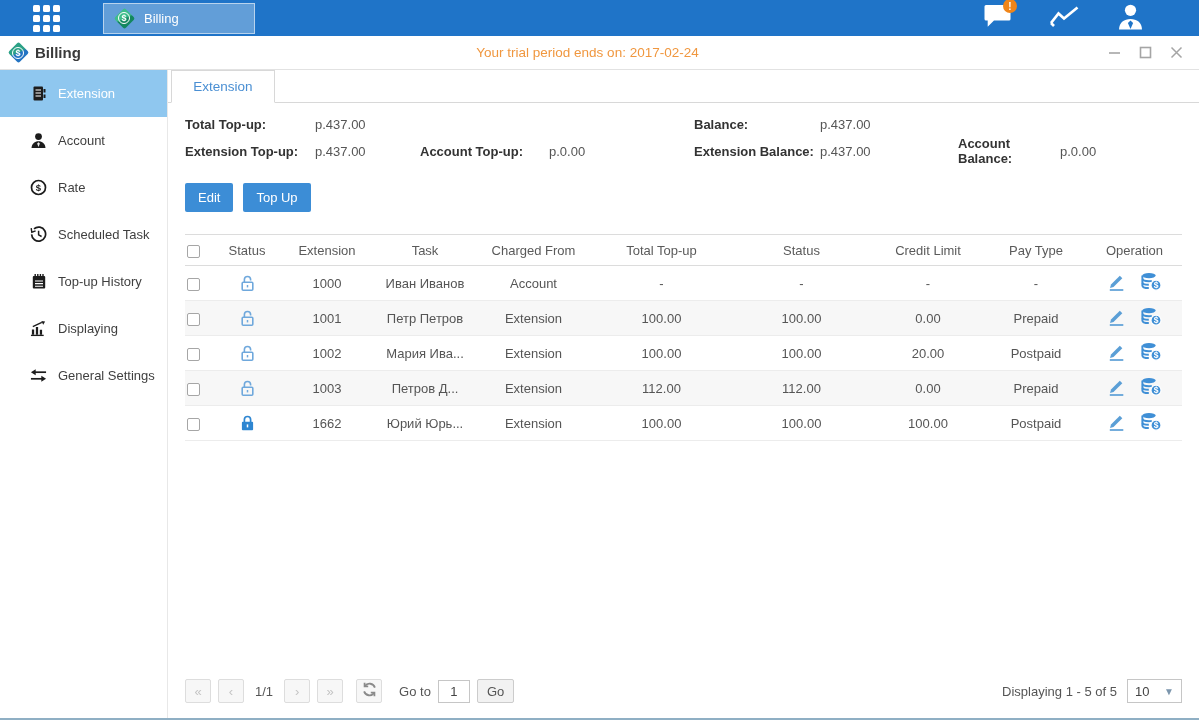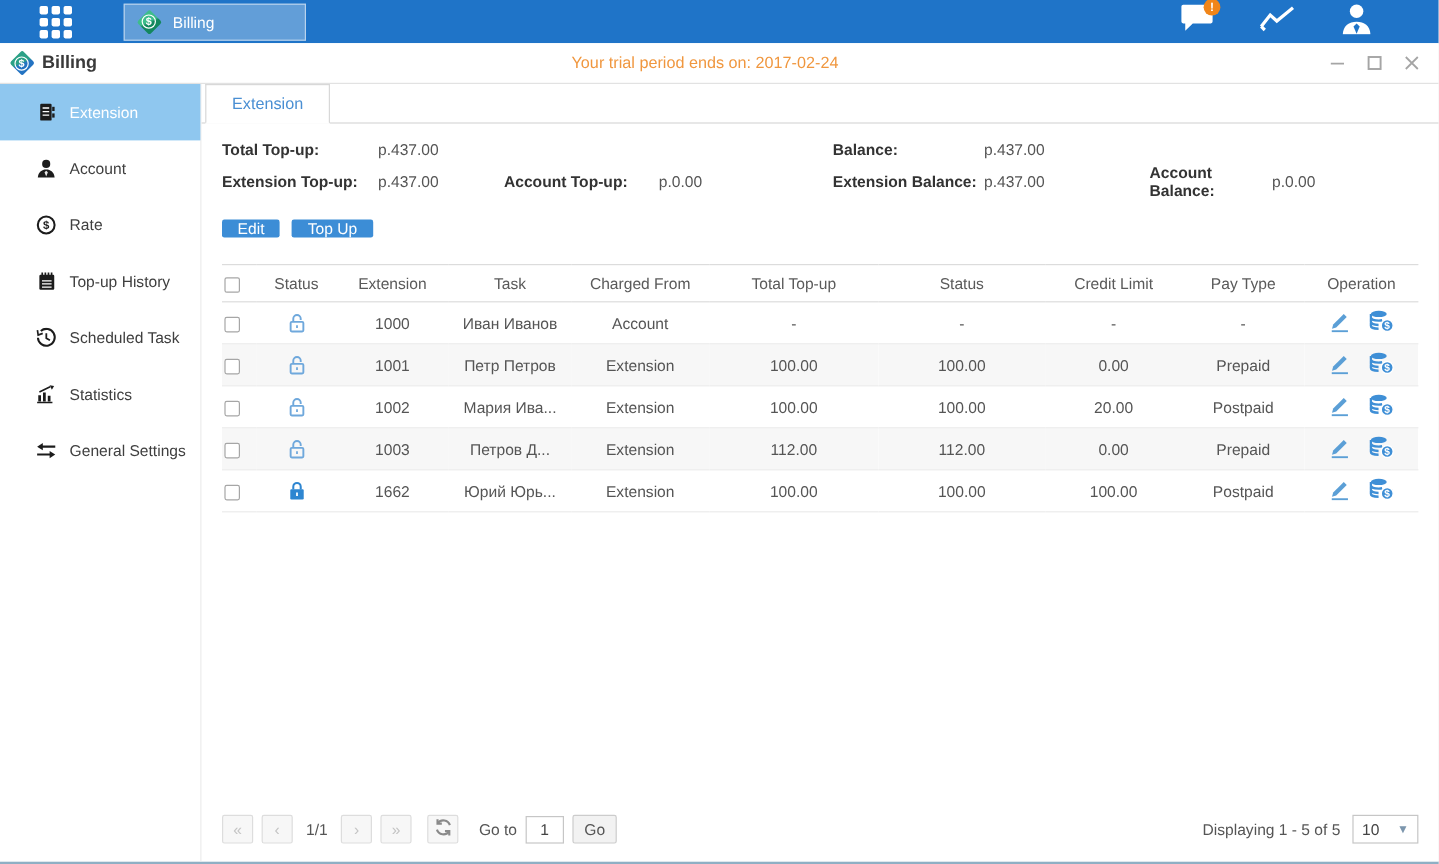--- a/index.html
+++ b/index.html
@@ -46,21 +46,21 @@
   .tabstrip { height:33px; border-bottom:1px solid #d8d8d8; display:flex; padding-left:3px; flex:0 0 auto; }
   .tab.active { width:104px; display:flex; align-items:center; justify-content:center; font-size:13.5px; color:#4a8fd3;
                 background:#fff; border:1px solid #d8d8d8; border-bottom:1px solid #fff; margin-bottom:-1px; cursor:pointer; }
 
   .summary { margin:14px 17px 0 17px; display:grid; grid-template-columns:130px 105px 129px 145px 126px 138px 102px 1fr;
              row-gap:4px; font-size:13px; align-items:center; }
   .summary .lbl { font-weight:bold; color:#333; }
   .summary .val { color:#555; }
 
   .actions { margin:17px 17px 0 17px; display:flex; gap:10px; }
-  .btn-primary { background:#3c8dd6; color:#fff; border:none; height:15px; padding:0 13px; font-size:13px; border-radius:2px; cursor:pointer; font-family:inherit; }
+  .btn-primary { background:#3c8dd6; color:#fff; border:none; height:29px; padding:0 13px; font-size:13px; border-radius:2px; cursor:pointer; font-family:inherit; }
 
   table.ext { margin:22px 17px 0 17px; border-collapse:collapse; table-layout:fixed; width:calc(100% - 34px); font-size:13px; color:#555; }
   table.ext thead tr { height:31px; }
   table.ext th { font-weight:normal; color:#5a5a5a; border-top:1px solid #dcdcdc; border-bottom:1px solid #dcdcdc; text-align:center; }
   table.ext th.cb-col, table.ext td.cb-col { text-align:left; padding-left:2px; }
   table.ext tbody tr { height:35px; border-bottom:1px solid #ececec; }
   table.ext tbody tr:nth-child(even) { background:#f7f7f7; }
   table.ext td { text-align:center; overflow:hidden; white-space:nowrap; text-overflow:ellipsis; }
   .checkbox { display:inline-block; width:13px; height:13px; border:1px solid #a6a6a6; border-radius:2px; background:#fff; cursor:pointer; vertical-align:middle; }
   .status-ic { display:inline-flex; vertical-align:middle; }
@@ -184,48 +184,48 @@
           <span class="si-icon">
             <svg width="17" height="17" viewBox="0 0 17 17">
               <circle cx="8.5" cy="8.5" r="7" fill="none" stroke="#1c1c1c" stroke-width="1.7"></circle>
               <text x="8.5" y="12" font-size="9.5" font-weight="bold" text-anchor="middle" fill="#1c1c1c" font-family="Liberation Sans, sans-serif">$</text>
             </svg>
           </span>
           <span>Rate</span>
         </div>
         <div class="side-item">
           <span class="si-icon">
+            <svg width="17" height="17" viewBox="0 0 17 17">
+              <path d="M4 2.8A7 7 0 1 1 1.6 8.4" fill="none" stroke="#1c1c1c" stroke-width="1.7"></path>
+              <path d="M1.2 2.2l.6 4 3.8-1.4" fill="none" stroke="#1c1c1c" stroke-width="1.4"></path>
+              <path d="M8.6 4.8v4l3 1.7" fill="none" stroke="#1c1c1c" stroke-width="1.5"></path>
+            </svg>
+          </span>
+          <span>Scheduled Task</span>
+        </div>
+        <div class="side-item">
+          <span class="si-icon">
             <svg width="16" height="17" viewBox="0 0 16 17">
               <rect x="1.8" y="3" width="12.4" height="12.5" rx="1" fill="#1c1c1c"></rect>
               <path d="M4.2 1v3.2M6.8 1v3.2M9.4 1v3.2M12 1v3.2" stroke="#1c1c1c" stroke-width="1.4"></path>
               <path d="M4 8h8M4 10.6h8M4 13.2h8" stroke="#fff" stroke-width="1.1"></path>
             </svg>
           </span>
           <span>Top-up History</span>
-        </div>
-        <div class="side-item">
-          <span class="si-icon">
-            <svg width="17" height="17" viewBox="0 0 17 17">
-              <path d="M4 2.8A7 7 0 1 1 1.6 8.4" fill="none" stroke="#1c1c1c" stroke-width="1.7"></path>
-              <path d="M1.2 2.2l.6 4 3.8-1.4" fill="none" stroke="#1c1c1c" stroke-width="1.4"></path>
-              <path d="M8.6 4.8v4l3 1.7" fill="none" stroke="#1c1c1c" stroke-width="1.5"></path>
-            </svg>
-          </span>
-          <span>Scheduled Task</span>
         </div>
         <div class="side-item">
           <span class="si-icon">
             <svg width="18" height="17" viewBox="0 0 18 17">
               <path d="M3.2 15V9.5M7.4 15V7M11.6 15V9.8" stroke="#1c1c1c" stroke-width="2.4"></path>
               <path d="M1 15.8h13.5" stroke="#1c1c1c" stroke-width="1.4"></path>
               <path d="M3 6.5L12.5 2" fill="none" stroke="#1c1c1c" stroke-width="1.5"></path>
               <path d="M12 0.6l4 0.6-2 3.4z" fill="#1c1c1c"></path>
             </svg>
           </span>
-          <span>Statistics</span>
+          <span>Displaying</span>
         </div>
         <div class="side-item">
           <span class="si-icon">
             <svg width="18" height="15" viewBox="0 0 18 15">
               <path d="M5 4h12" stroke="#1c1c1c" stroke-width="1.8"></path>
               <path d="M6 0.8L1 4l5 3.2z" fill="#1c1c1c"></path>
               <path d="M1 11h12" stroke="#1c1c1c" stroke-width="1.8"></path>
               <path d="M12 7.8l5 3.2-5 3.2z" fill="#1c1c1c"></path>
             </svg>
           </span>

